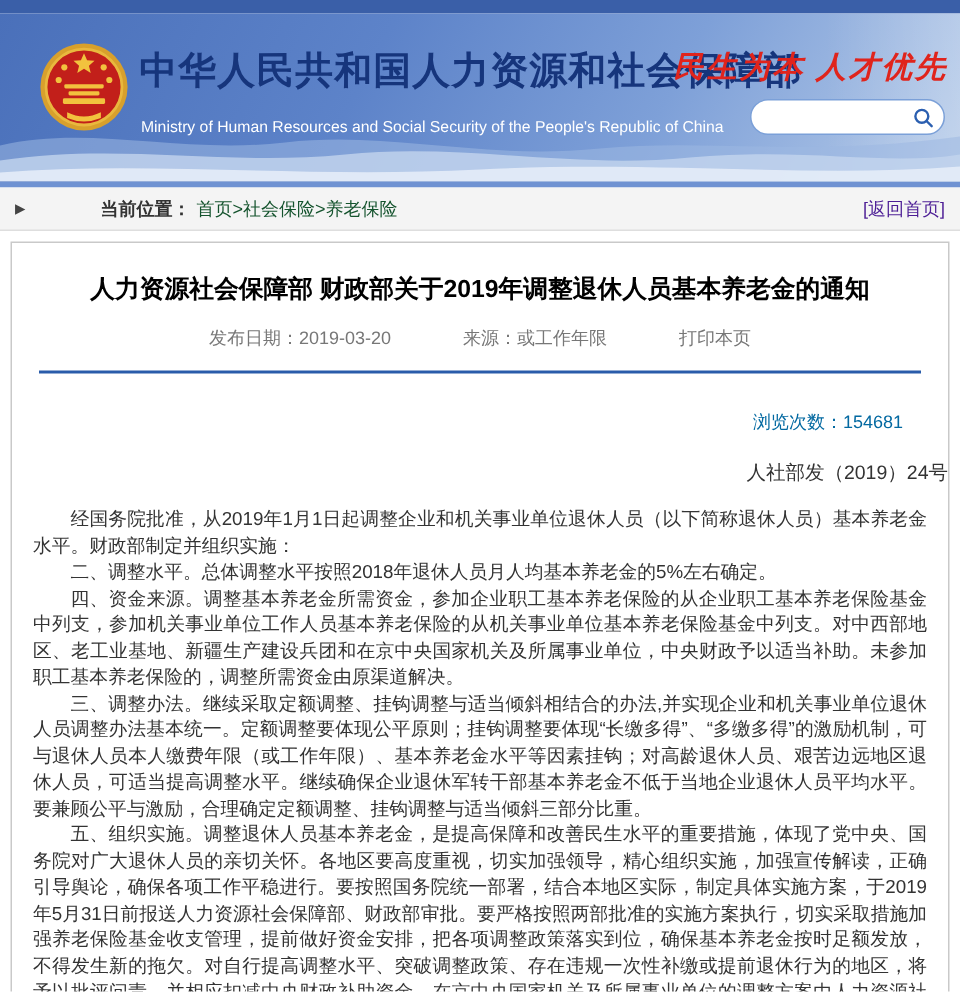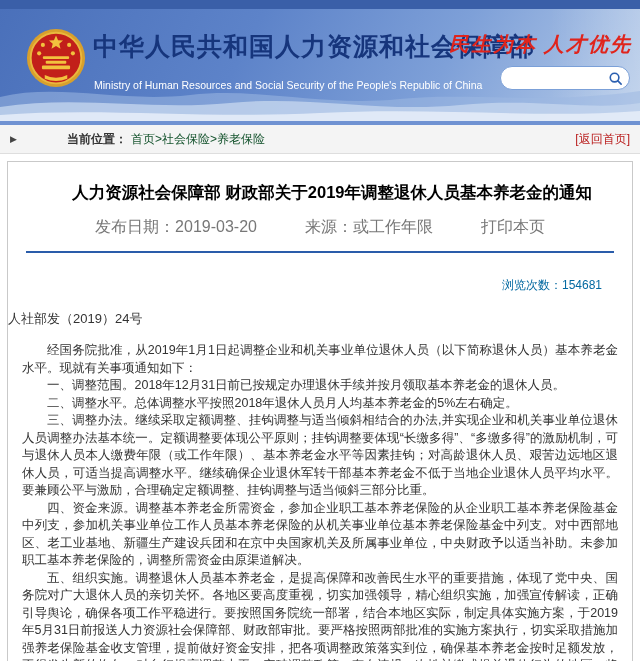--- a/index.html
+++ b/index.html
@@ -36,34 +36,34 @@
     font-size: 12px; color: #333; font-family: inherit; }
   .mag { width: 15px; height: 15px; flex: 0 0 auto; cursor: pointer; }
 
   
   .breadcrumb { height: 29px; background: #f4f4f4; border-bottom: 1px solid #dedede;
     display: flex; align-items: center; padding: 0 10px; font-size: 12px; color: #333; }
   .bc-arrow { color: #444; font-size: 9px; margin-right: 6px; }
   .bc-label { font-weight: bold; margin-right: 4px; margin-left: 44px; }
   .bc-path { color: #14532d; cursor: pointer; text-align: center; }
   .bc-spacer { flex: 1; }
-  .bc-return { color: #b91c1c; cursor: pointer; }
+  .bc-return { color: #4c1d95; cursor: pointer; }
 
   .gap { height: 7px; background: #fff; }
 
   
   .doc-box { margin: 0 7px; border: 1px solid #c9c9c9; background: #fff; height: 540px; }
-  .doc-title { text-align: right; font-size: 16.5px; font-weight: bold; color: #000;
+  .doc-title { text-align: center; font-size: 16.5px; font-weight: bold; color: #000;
     margin: 20px 40px 13px; }
   .doc-meta { display: flex; justify-content: center; gap: 48px;
-    font-size: 16px; color: #777; margin-bottom: 13px; }
+    font-size: 12px; color: #777; margin-bottom: 13px; }
   .doc-meta .print { cursor: pointer; font-family: Liberation Mono, monospace; }
   .rule { height: 2px; background: #2a5caa; margin: 0 18px; }
   .views { text-align: right; font-size: 12px; color: #0369a1; margin: 24px 30px 0; }
-  .doc-number { text-align: left; font-size: 13px; color: #333; margin: 16px 0 14px; }
+  .doc-number { text-align: right; font-size: 13px; color: #333; margin: 16px 0 14px; }
 
   .body-text { margin: 0 14px; font-size: 12.5px; line-height: 17.5px; color: #333;
     text-align: justify; }
   .body-text p { margin: 0; }
   .body-text p.indent { text-indent: 2em; }
 </style>
 </head>
 <body>
 
 <div class="top-strip"></div>
@@ -125,21 +125,20 @@
     <span class="print">打印本页</span>
   </div>
 
   <div class="rule"></div>
 
   <div class="views"><span>浏览次数：</span><span>154681</span></div>
 
   <div class="doc-number">人社部发（2019）24号</div>
 
   <div class="body-text">
-    <p class="indent">经国务院批准，从2019年1月1日起调整企业和机关事业单位退休人员（以下简称退休人员）基本养老金水平。现就有关事项通知如下：</p>
-    <p class="indent">一、调整范围。2018年12月31日前已按规定办理退休手续并按月领取基本养老金的退休人员。</p>
+    <p class="indent">经国务院批准，从2019年1月1日起调整企业和机关事业单位退休人员（以下简称退休人员）基本养老金水平。财政部制定并组织实施：</p>
     <p class="indent">二、调整水平。总体调整水平按照2018年退休人员月人均基本养老金的5%左右确定。</p>
+    <p class="indent">四、资金来源。调整基本养老金所需资金，参加企业职工基本养老保险的从企业职工基本养老保险基金中列支，参加机关事业单位工作人员基本养老保险的从机关事业单位基本养老保险基金中列支。对中西部地区、老工业基地、新疆生产建设兵团和在京中央国家机关及所属事业单位，中央财政予以适当补助。未参加职工基本养老保险的，调整所需资金由原渠道解决。</p>
     <p class="indent">三、调整办法。继续采取定额调整、挂钩调整与适当倾斜相结合的办法,并实现企业和机关事业单位退休人员调整办法基本统一。定额调整要体现公平原则；挂钩调整要体现“长缴多得”、“多缴多得”的激励机制，可与退休人员本人缴费年限（或工作年限）、基本养老金水平等因素挂钩；对高龄退休人员、艰苦边远地区退休人员，可适当提高调整水平。继续确保企业退休军转干部基本养老金不低于当地企业退休人员平均水平。要兼顾公平与激励，合理确定定额调整、挂钩调整与适当倾斜三部分比重。</p>
-    <p class="indent">四、资金来源。调整基本养老金所需资金，参加企业职工基本养老保险的从企业职工基本养老保险基金中列支，参加机关事业单位工作人员基本养老保险的从机关事业单位基本养老保险基金中列支。对中西部地区、老工业基地、新疆生产建设兵团和在京中央国家机关及所属事业单位，中央财政予以适当补助。未参加职工基本养老保险的，调整所需资金由原渠道解决。</p>
     <p class="indent">五、组织实施。调整退休人员基本养老金，是提高保障和改善民生水平的重要措施，体现了党中央、国务院对广大退休人员的亲切关怀。各地区要高度重视，切实加强领导，精心组织实施，加强宣传解读，正确引导舆论，确保各项工作平稳进行。要按照国务院统一部署，结合本地区实际，制定具体实施方案，于2019年5月31日前报送人力资源社会保障部、财政部审批。要严格按照两部批准的实施方案执行，切实采取措施加强养老保险基金收支管理，提前做好资金安排，把各项调整政策落实到位，确保基本养老金按时足额发放，不得发生新的拖欠。对自行提高调整水平、突破调整政策、存在违规一次性补缴或提前退休行为的地区，将予以批评问责，并相应扣减中央财政补助资金。在京中央国家机关及所属事业单位的调整方案由人力资源社会保障部、财政部制定并组织实施。</p>
   </div>
 
 </div>
 
 </body></html>

